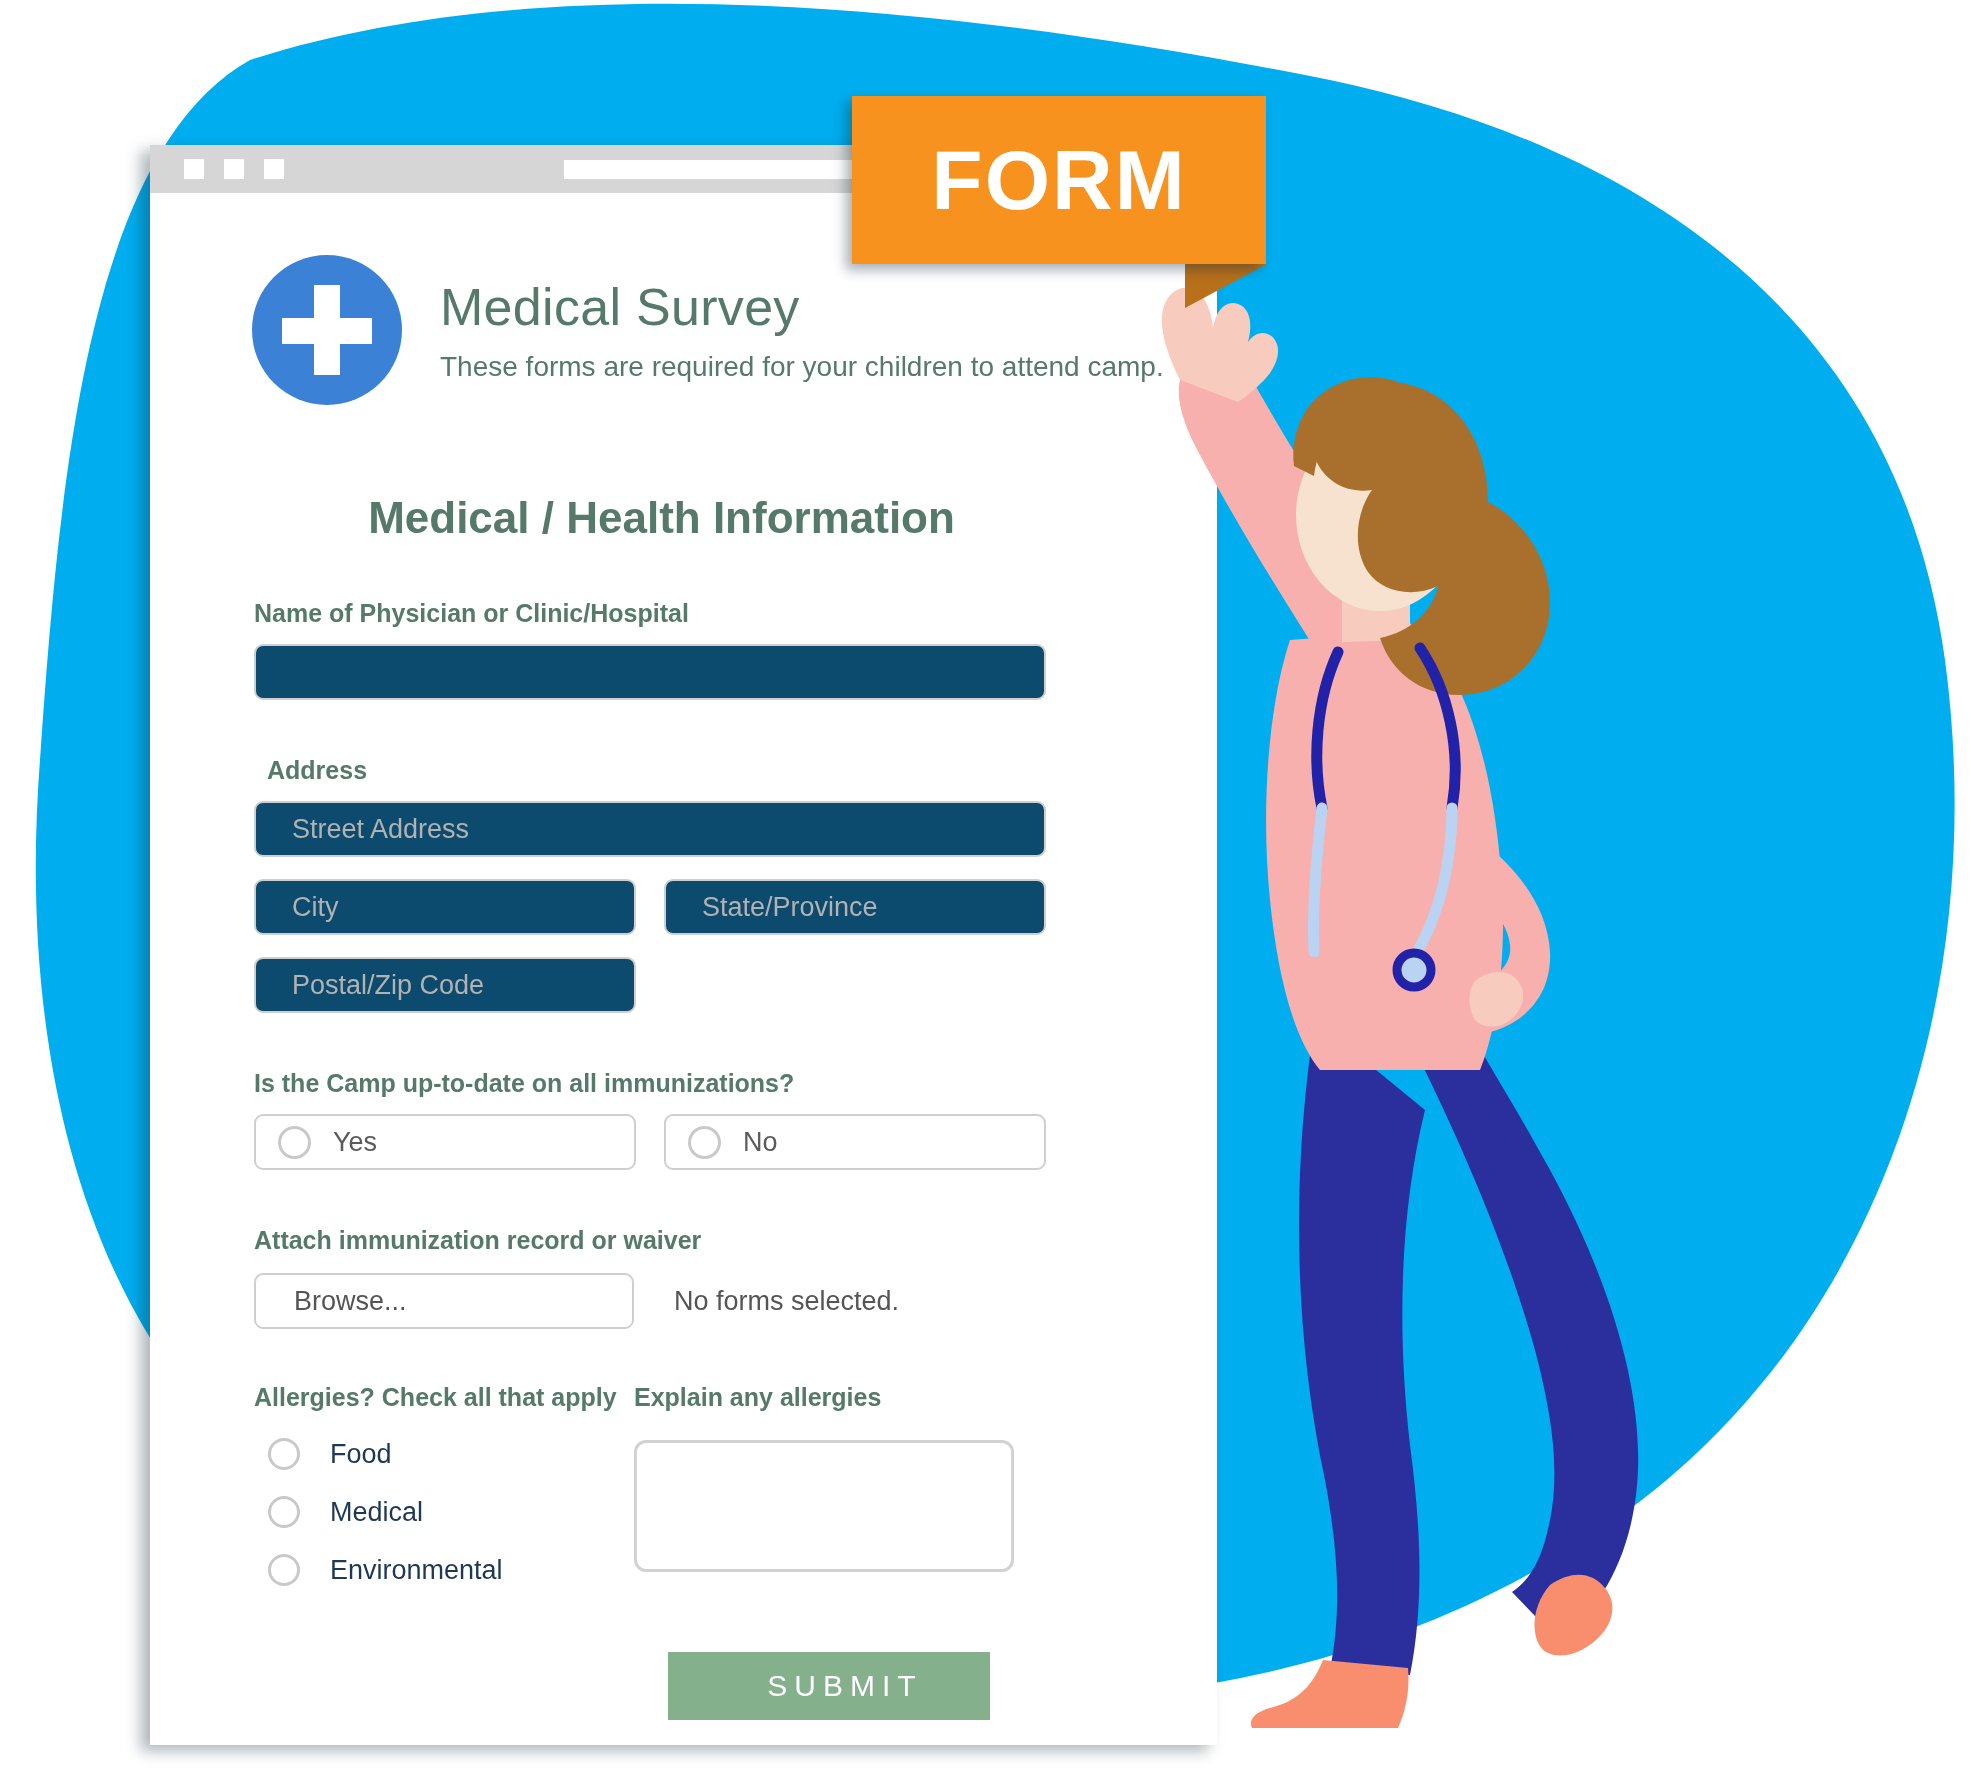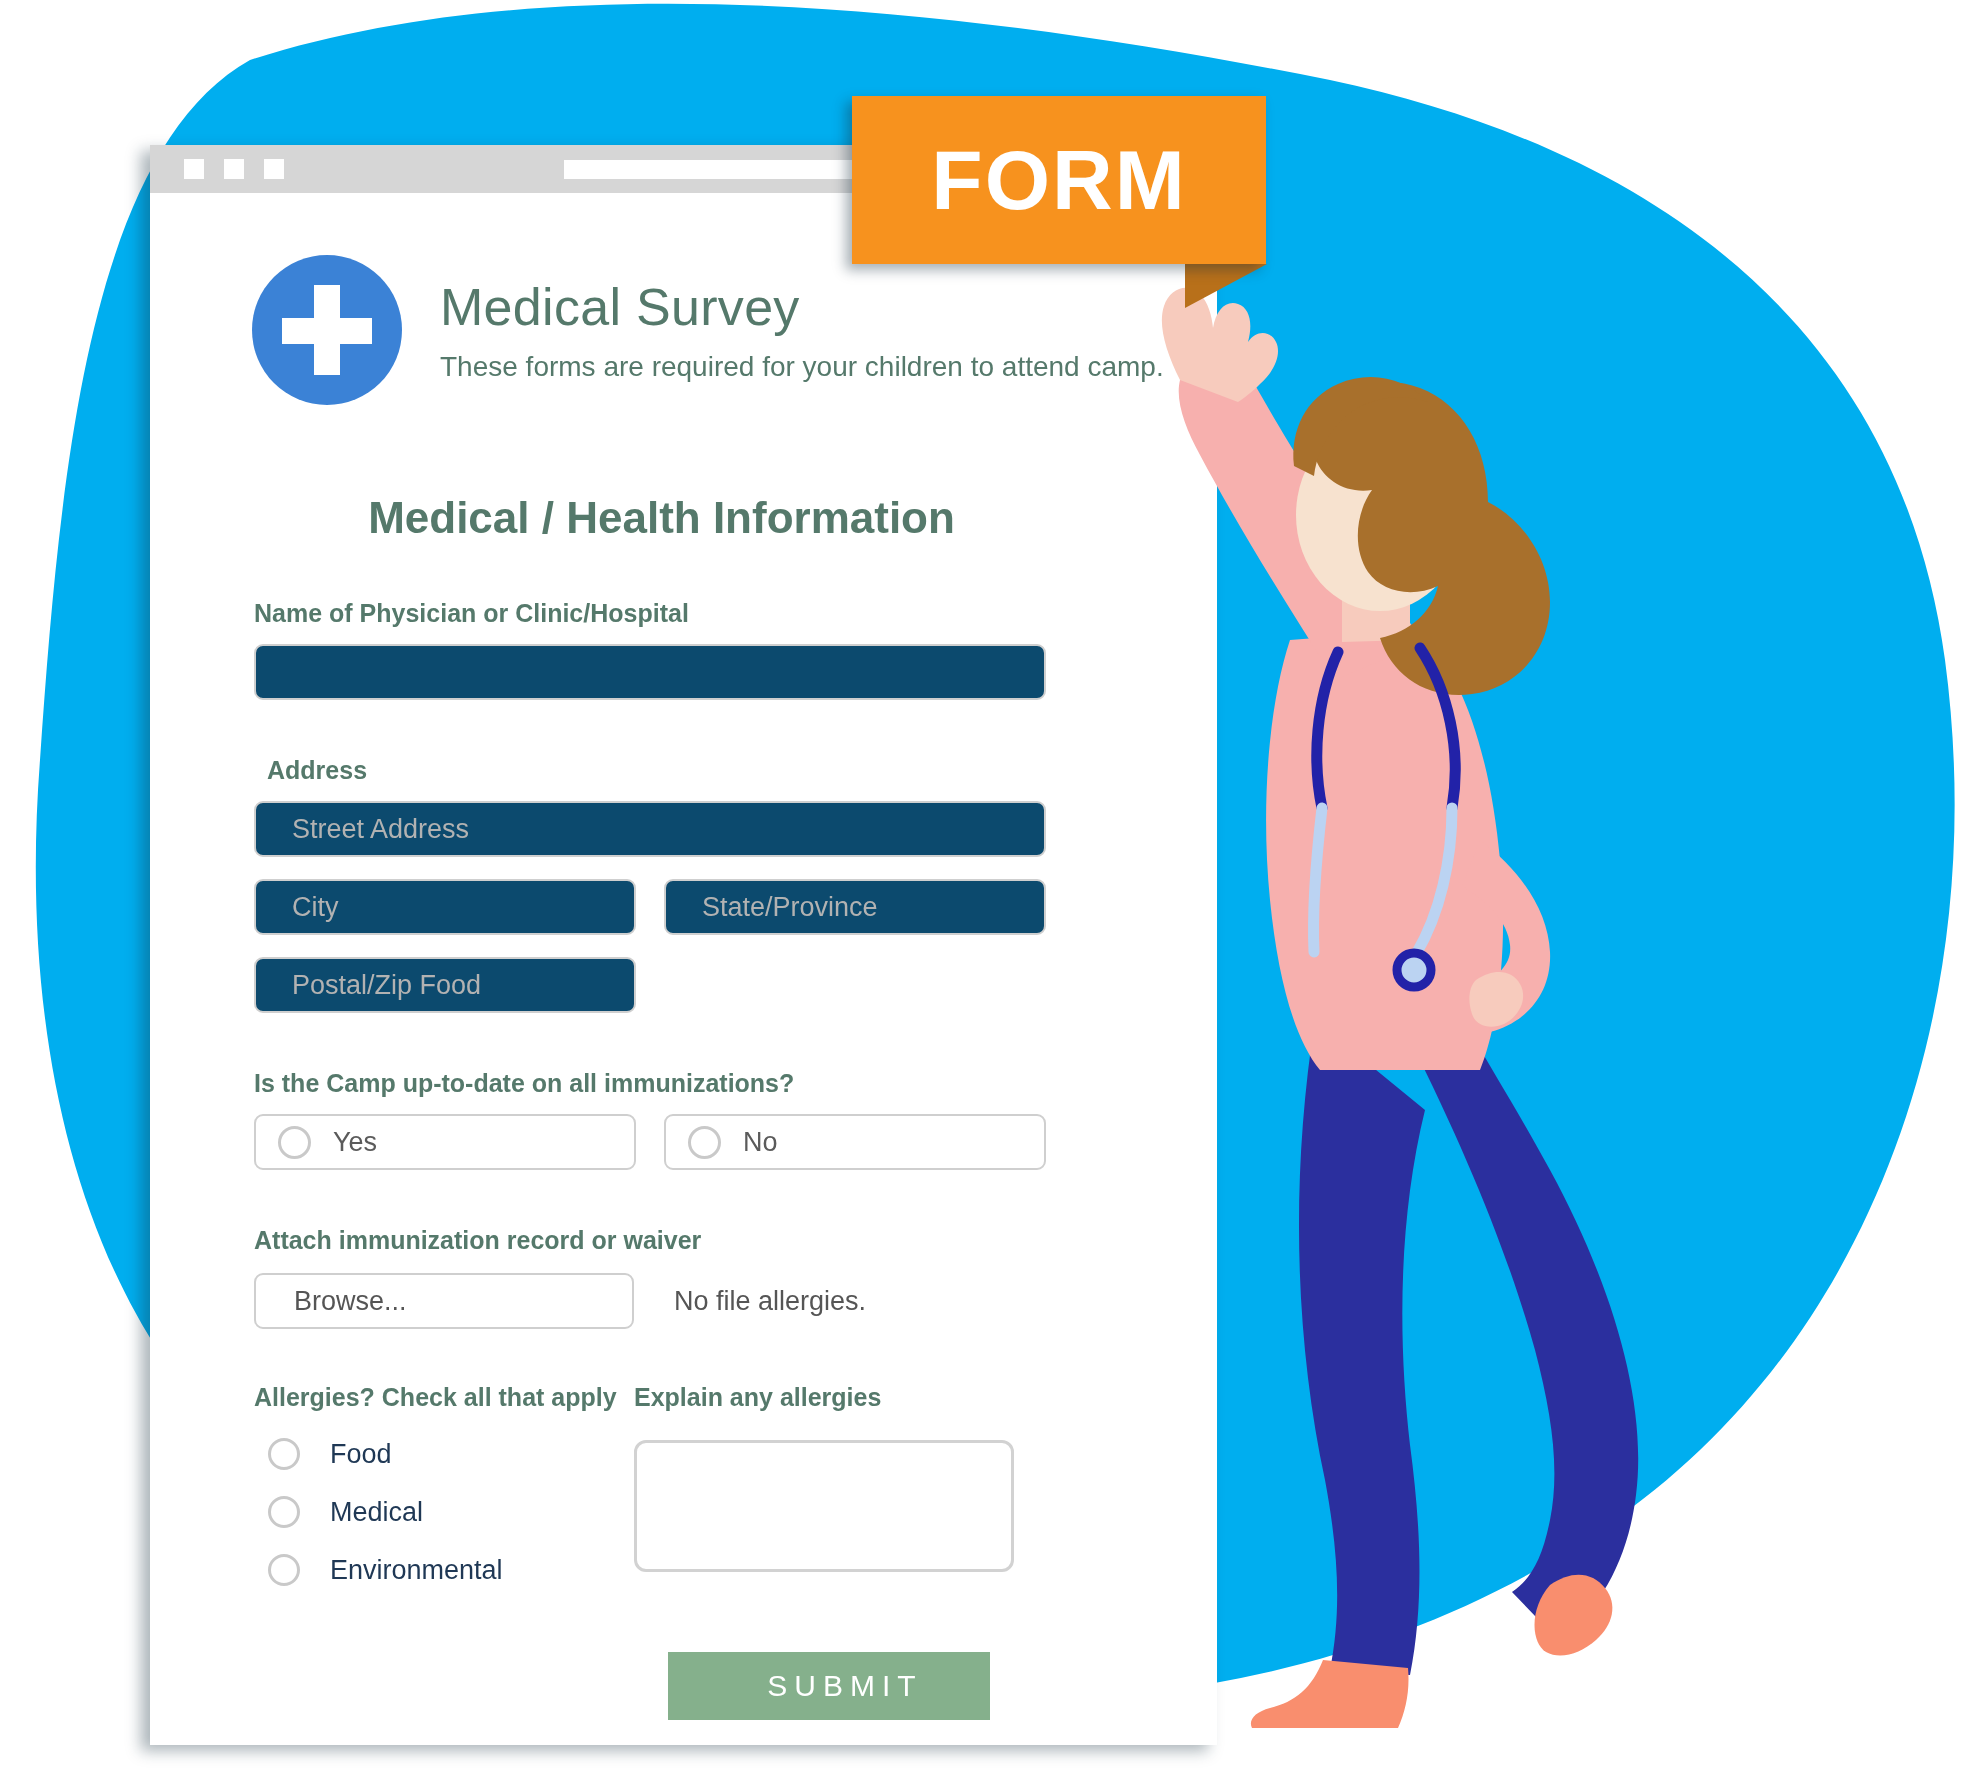--- a/index.html
+++ b/index.html
@@ -293,39 +293,39 @@
       <div class="field-label">Name of Physician or Clinic/Hospital</div>
       <div class="inp full"></div>
 
       <div class="field-label indent">Address</div>
       <div class="inp full">Street Address</div>
       <div class="row">
         <div class="inp half">City</div>
         <div class="inp half">State/Province</div>
       </div>
       <div class="row">
-        <div class="inp half">Postal/Zip Food</div>
+        <div class="inp half">Postal/Zip Code</div>
       </div>
 
       <div class="field-label">Is the Camp up-to-date on all immunizations?</div>
       <div class="row" style="margin-top:0;">
         <div class="opt-box">
           <div class="radio-ring"></div>
           <span class="opt-label">Yes</span>
         </div>
         <div class="opt-box">
           <div class="radio-ring"></div>
           <span class="opt-label">No</span>
         </div>
       </div>
 
       <div class="field-label">Attach immunization record or waiver</div>
       <div id="browse-row">
         <div id="browse-btn">Browse...</div>
-        <div id="file-status">No file allergies.</div>
+        <div id="file-status">No forms selected.</div>
       </div>
 
       <div id="allergy-wrap">
         <div id="allergy-left">
           <div class="field-label" style="margin:0;">Allergies? Check all that apply</div>
           <div class="chk-row">
             <div class="chk-ring"></div>
             <span class="chk-label">Food</span>
           </div>
           <div class="chk-row">

